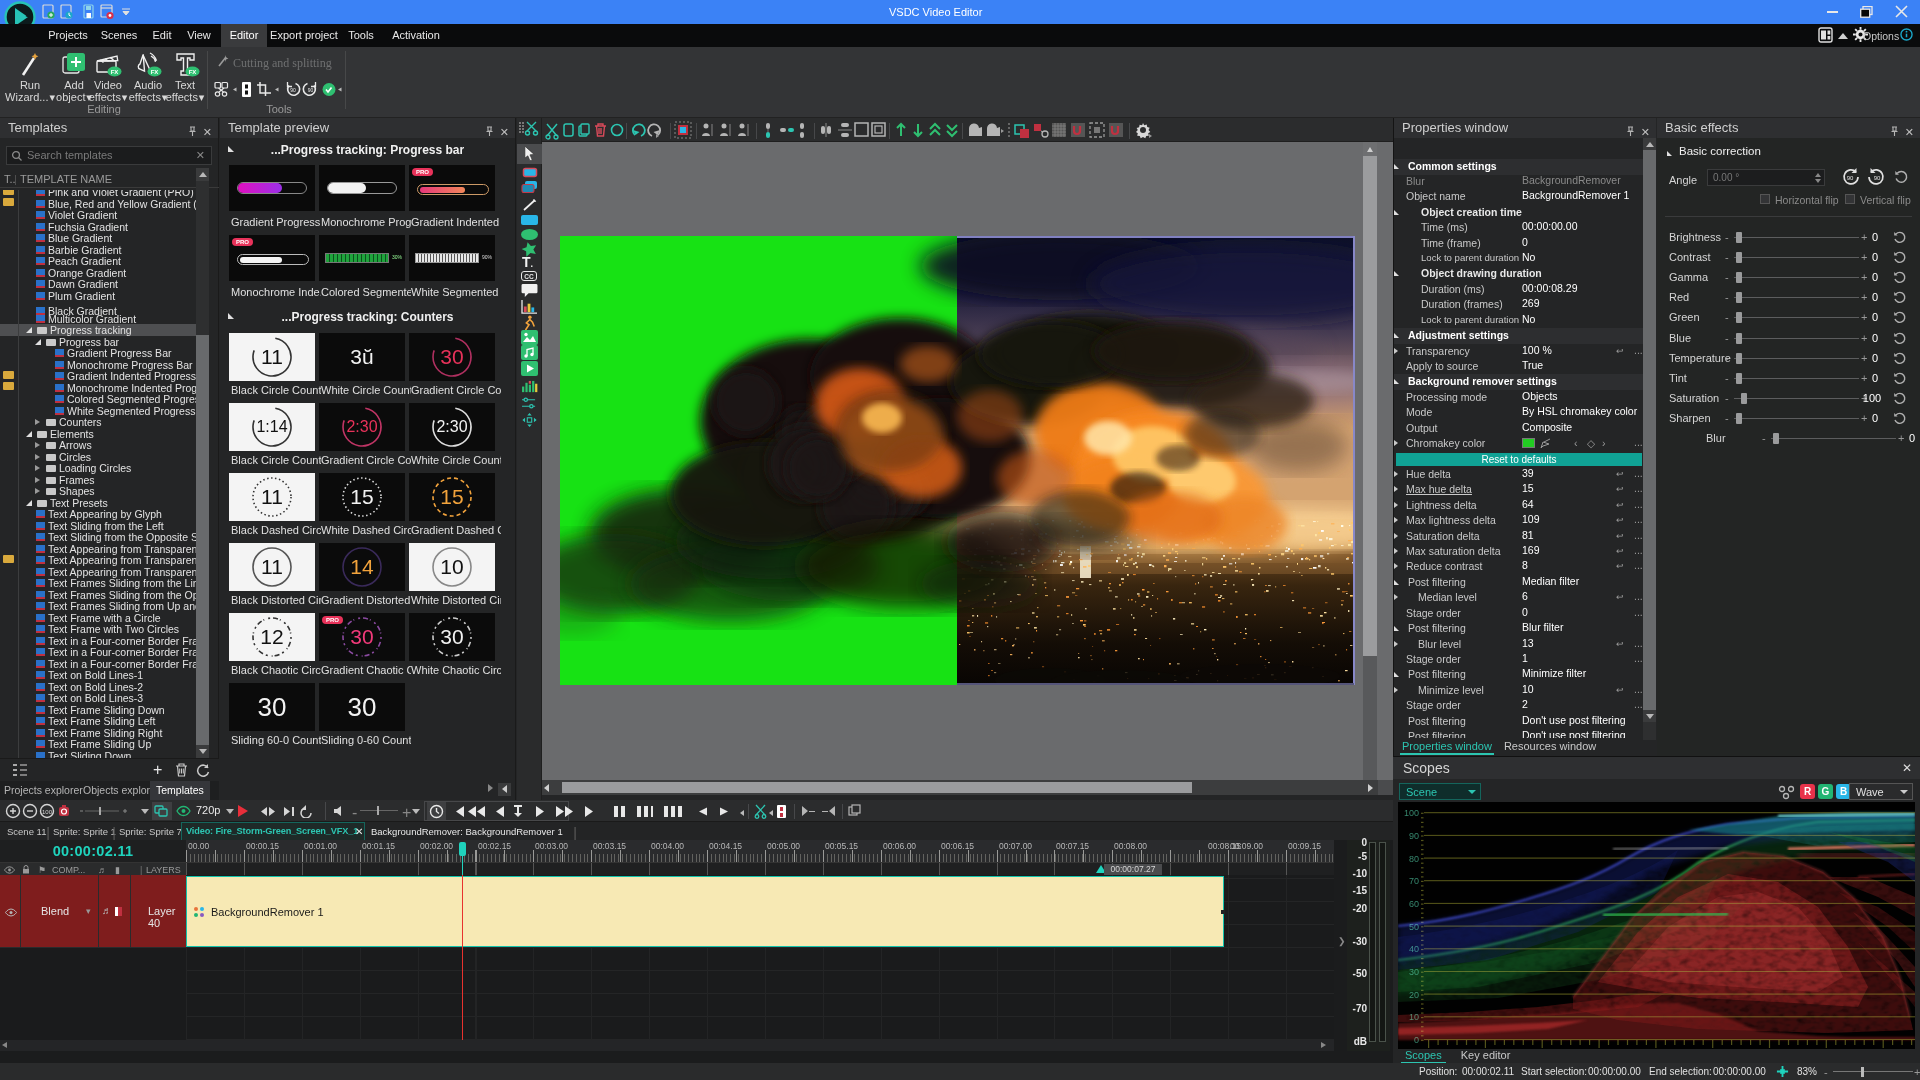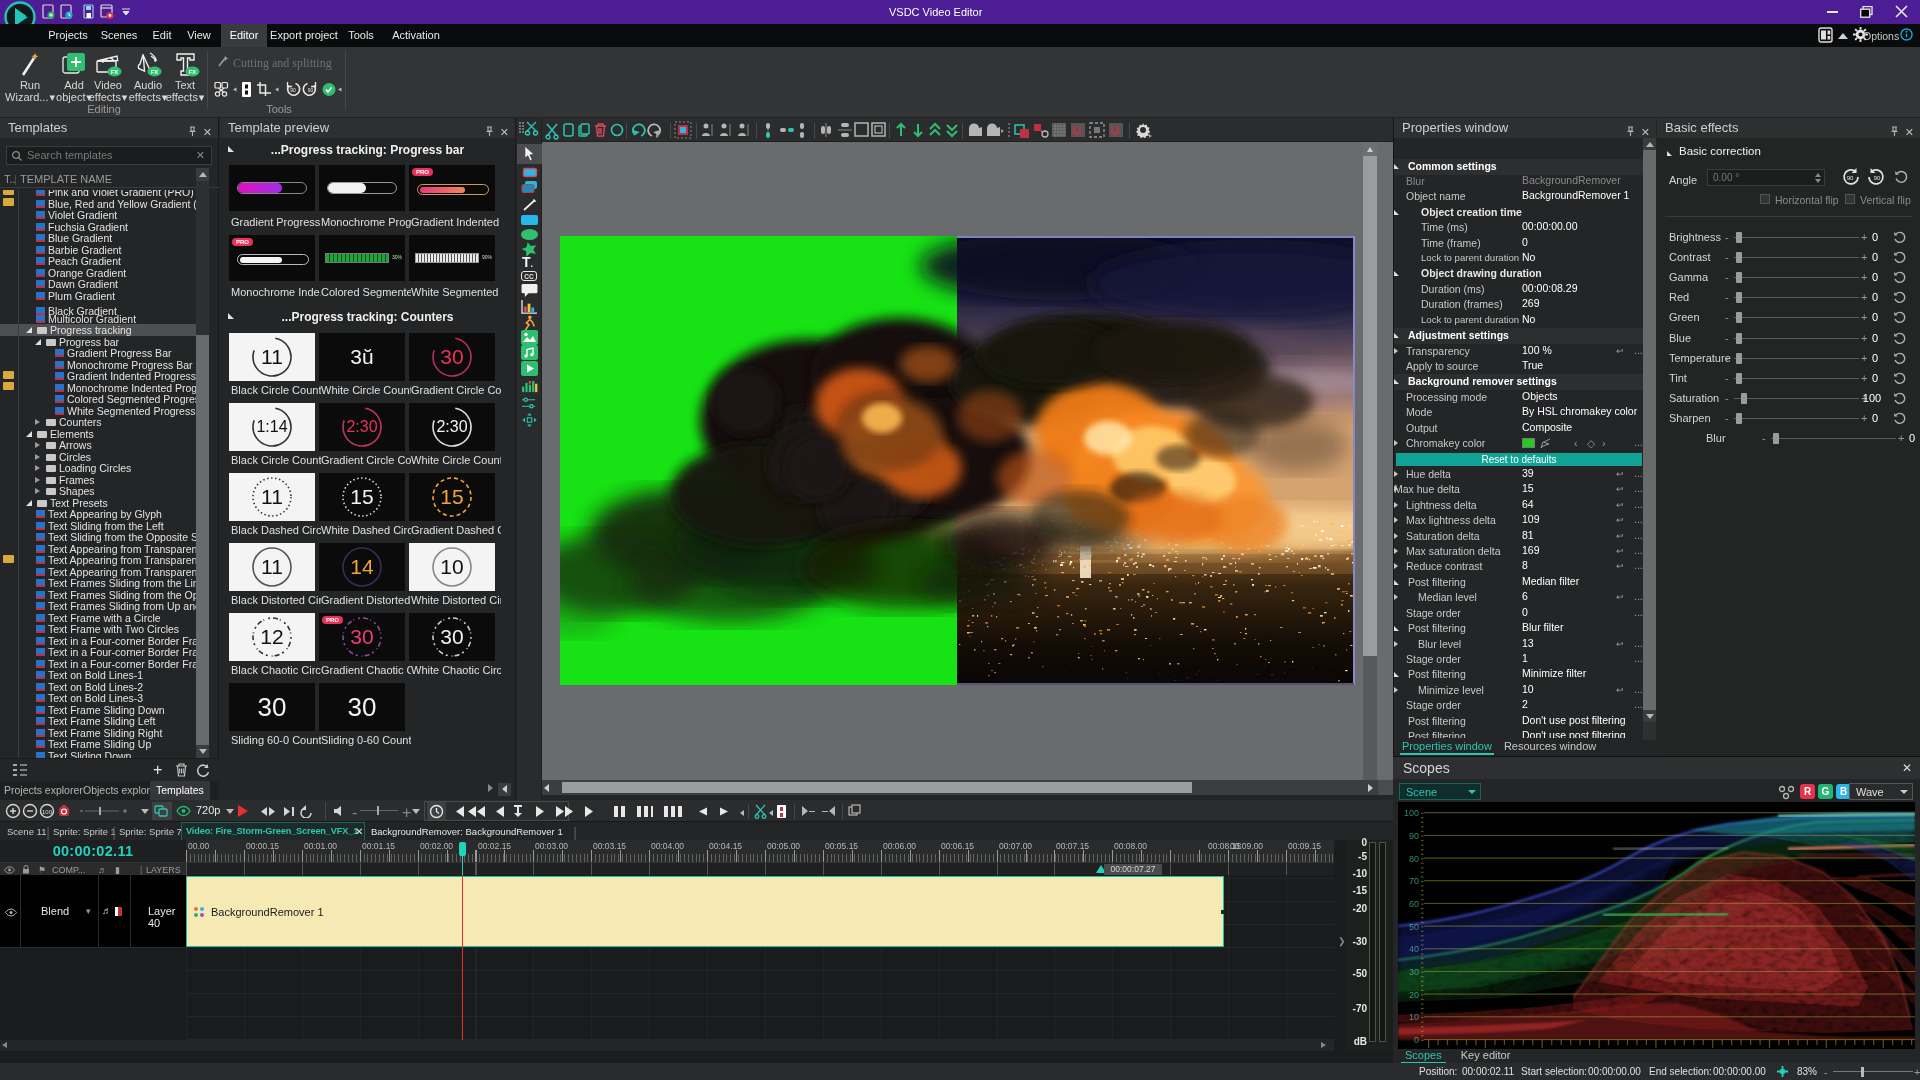--- a/index.html
+++ b/index.html
@@ -1,19 +1,19 @@
 <!DOCTYPE html>
 <html><head><meta charset="utf-8">
 <style>
 *{margin:0;padding:0;box-sizing:border-box;font-family:"Liberation Sans",sans-serif;}
 html,body{width:1920px;height:1080px;overflow:hidden;background:#242526;}
 #app{position:absolute;left:0;top:0;width:1920px;height:1080px;}
 .abs{position:absolute;}
 
-#titlebar{left:0;top:0;width:1920px;height:24px;background:#4c1d95;}
+#titlebar{left:0;top:0;width:1920px;height:24px;background:#3b82f6;}
 #menubar{left:0;top:24px;width:1920px;height:23px;background:#0a0b0c;}
 .menu-item{position:absolute;top:0;height:23px;line-height:23px;font-size:11px;color:#e8e8e8;text-align:center;white-space:nowrap;}
 #ribbon{left:0;top:47px;width:1920px;height:71px;background:#333436;border-bottom:1px solid #222;}
 .rib-label{position:absolute;font-size:11px;color:#d8d8d8;text-align:center;line-height:12px;}
 .group-label{position:absolute;font-size:11px;color:#9a9a9a;text-align:center;}
 .vsep{position:absolute;width:1px;background:#474849;}
 
 #tpl{left:0;top:118px;width:219px;height:682px;background:#242526;border-right:1px solid #1a1a1a;}
 .phead{position:absolute;left:0;top:0;width:100%;height:20px;background:#2e2f31;color:#cfcfcf;font-size:13px;line-height:20px;padding-left:8px;}
 .pinx{position:absolute;top:4px;right:6px;color:#c0c0c0;font-size:11px;}
@@ -1687,21 +1687,21 @@
         </div>
       <div class="prow" style="top:328.9px;">
           <i style="position:absolute;left:2 px;top:4px;width:0;height:0;border-left:4px solid #c9c9c9;border-top:3px solid transparent;border-bottom:3px solid transparent;"></i>
           <span style="position:absolute;left:12px;top:1px;">Hue delta</span>
           <span class="val" style="">39</span>
           <span style="position:absolute;left:222px;top:2px;color:#9a9a9a;font-size:9px;">↩</span>
           <span style="position:absolute;left:240px;top:0px;color:#9a9a9a;">...</span>
         </div>
       <div class="prow" style="top:344.3px;">
           <i style="position:absolute;left:2 px;top:4px;width:0;height:0;border-left:4px solid #c9c9c9;border-top:3px solid transparent;border-bottom:3px solid transparent;"></i>
-          <span style="position:absolute;left:0;top:1px;">Max hue delta</span>
+          <span style="position:absolute;left:12px;top:1px;text-decoration:underline;">Max hue delta</span>
           <span class="val" style="">15</span>
           <span style="position:absolute;left:222px;top:2px;color:#9a9a9a;font-size:9px;">↩</span>
           <span style="position:absolute;left:240px;top:0px;color:#9a9a9a;">...</span>
         </div>
       <div class="prow" style="top:359.7px;">
           <i style="position:absolute;left:2 px;top:4px;width:0;height:0;border-left:4px solid #c9c9c9;border-top:3px solid transparent;border-bottom:3px solid transparent;"></i>
           <span style="position:absolute;left:12px;top:1px;">Lightness delta</span>
           <span class="val" style="">64</span>
           <span style="position:absolute;left:222px;top:2px;color:#9a9a9a;font-size:9px;">↩</span>
           <span style="position:absolute;left:240px;top:0px;color:#9a9a9a;">...</span>
@@ -2346,21 +2346,21 @@
         <span style="position:absolute;left:38px;top:2px;">⚑</span>
           <span style="position:absolute;left:52px;top:2px;">COMP...</span>
         <span style="position:absolute;left:98px;top:2px;">♬</span>
           <span style="position:absolute;left:115px;top:2px;">▮</span>
         <span style="position:absolute;left:140px;top:2px;color:#777;">|</span>
           <span style="position:absolute;left:146px;top:2px;">LAYERS</span>
       </div>
     </div>
     <div style="position:absolute;left:0;top:75px;width:1334px;height:165px;background:#1a1b1c;">
       <div style="position:absolute;left:186px;top:0px;width:1148px;height:165px;background:repeating-linear-gradient(90deg,#232425 0 1px,transparent 1px 57.9px),repeating-linear-gradient(0deg,#242526 0 1px,transparent 1px 23px);"></div>
-      <div style="position:absolute;left:0;top:0;width:186px;height:73px;background:#000000;border-bottom:1px solid #2a2b2c;">
+      <div style="position:absolute;left:0;top:0;width:186px;height:73px;background:#7f1d1d;border-bottom:1px solid #2a2b2c;">
         <div style="position:absolute;left:20px;top:0;width:1px;height:73px;background:#2a2b2c;"></div>
         <svg style="position:absolute;left:5px;top:33px;" width="12" height="9" viewBox="0 0 12 9">
             <path d="M0.5 4.5s2.2-3.5 5.5-3.5 5.5 3.5 5.5 3.5-2.2 3.5-5.5 3.5S0.5 4.5 0.5 4.5z" fill="none" stroke="#b5b5b5" stroke-width="1"></path>
             <circle cx="6" cy="4.5" r="1.5" fill="#b5b5b5"></circle>
           </svg>
         <div style="position:absolute;left:98px;top:0;width:1px;height:73px;background:#2a2b2c;"></div>
         <span style="position:absolute;left:41px;top:30px;color:#e5e5e5;font-size:11px;">Blend</span>
         <span style="position:absolute;left:86px;top:31px;color:#999;font-size:9px;">▾</span>
         <span style="position:absolute;left:102px;top:30px;color:#b5b5b5;font-size:10px;">♬</span>
         <div style="position:absolute;left:115px;top:32px;width:7px;height:9px;background:#fff;"></div>

